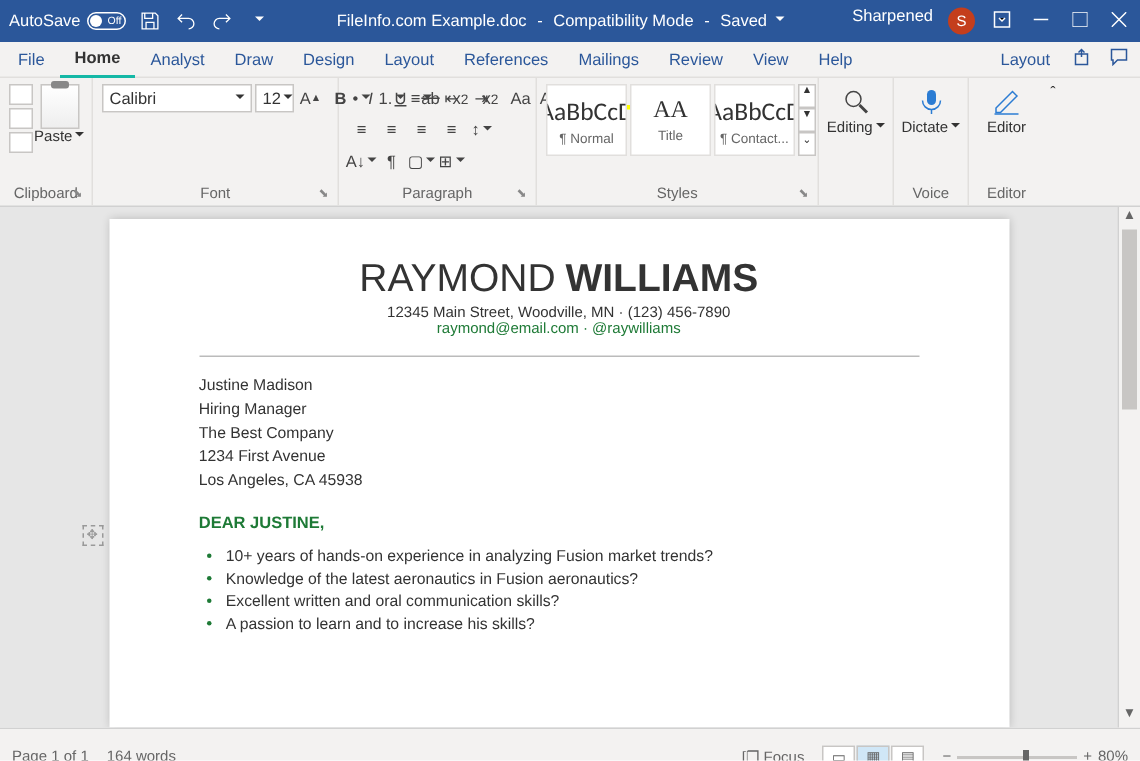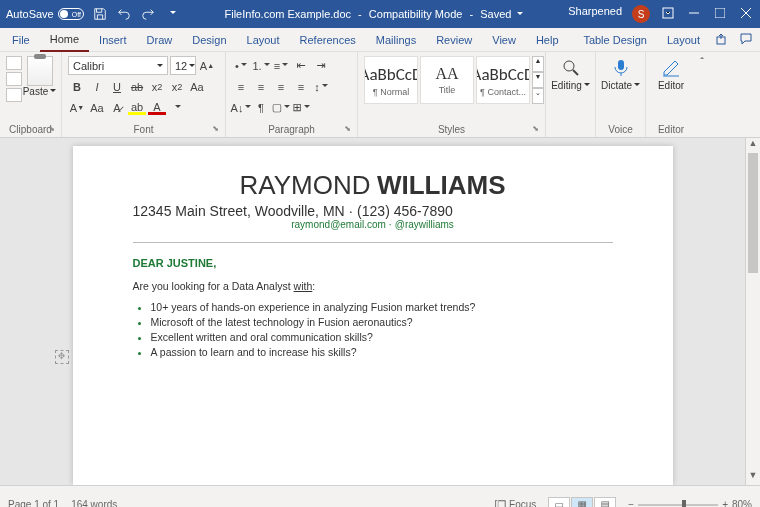--- a/index.html
+++ b/index.html
@@ -9,35 +9,35 @@
 .titlebar .toggle{width:26px;height:12px;border:1px solid #fff;border-radius:6px;display:flex;align-items:center;position:relative}
 .titlebar .toggle::before{content:"";width:8px;height:8px;background:#fff;border-radius:50%;margin-left:1px}
 .titlebar .qat{display:flex;gap:8px;margin-left:8px;align-items:center}
 .titlebar .qat-ico{width:16px;height:16px;display:flex;align-items:center;justify-content:center}
 .titlebar .title{flex:1;text-align:center;display:flex;justify-content:center;align-items:flex-start;gap:4px}
 .titlebar .right{display:flex;align-items:flex-start;gap:10px}
 .titlebar .avatar{width:18px;height:18px;background:#c43e1c;border-radius:50%;display:flex;align-items:center;justify-content:center;font-size:10px}
 .titlebar .winbtn{width:16px;height:16px;display:flex;align-items:center;justify-content:center}
 .ribbon-tabs{height:24px;background:#f3f2f1;display:flex;align-items:center;border-bottom:1px solid #e1dfdd;padding:0 2px}
 .ribbon-tabs .tab{padding:0 10px;height:24px;display:flex;align-items:center;color:#2b579a;font-size:11px;cursor:pointer}
-.ribbon-tabs .tab.active{border-bottom:2px solid #7f1d1d;color:#333;font-weight:400}
+.ribbon-tabs .tab.active{border-bottom:2px solid #14b8a6;color:#333;font-weight:700}
 .ribbon-tabs .tab.file{color:#2b579a}
 .ribbon-tabs .spacer{flex:1}
 .ribbon-tabs .share{padding:0 6px;color:#2b579a}
 .ribbon{height:86px;background:#f3f2f1;display:flex;border-bottom:1px solid #d1d1d1}
 .group{border-right:1px solid #e1dfdd;display:flex;flex-direction:column;padding:2px 4px 0}
 .group-body{flex:1;display:flex;align-items:flex-start}
 .group-label{text-align:center;font-size:10px;color:#666;padding:2px 0;position:relative}
 .group-label .launcher{position:absolute;right:2px;top:2px;font-size:8px;color:#888}
 .paste{display:flex;flex-direction:column;align-items:center;width:40px;padding-top:2px}
 .paste-ico{width:26px;height:30px;background:linear-gradient(#fff,#eee);border:1px solid #c8c6c4;position:relative}
 .paste-ico::before{content:"";position:absolute;top:-3px;left:6px;width:12px;height:5px;background:#888;border-radius:2px}
 .sub-icons{display:flex;flex-direction:column;gap:2px;margin-left:2px;margin-top:2px}
 .sm-ico{width:16px;height:14px;border:1px solid #c8c6c4;background:#fff}
-.font-col{display:flex;flex-direction:column;gap:2px;padding:2px}
+.font-col{display:flex;flex-direction:row;gap:2px;padding:2px}
 .row{display:flex;gap:2px;align-items:center}
 .sel{height:19px;border:1px solid #c8c6c4;background:#fff;display:flex;align-items:center;padding:0 4px;font-size:11px}
 .sel.font{width:100px;justify-content:space-between}
 .sel.size{width:26px;justify-content:space-between}
 .btn-sm{width:18px;height:19px;display:flex;align-items:center;justify-content:center;font-size:11px;color:#444;cursor:pointer}
 .color-bar{width:18px;height:3px;margin-top:-2px}
 .para-col{display:flex;flex-direction:column;gap:2px;padding:2px}
 .styles{display:flex;gap:2px;padding:2px;align-items:flex-start}
 .style-item{width:54px;height:48px;border:1px solid #e1dfdd;background:#fff;display:flex;flex-direction:column;align-items:center;justify-content:center;font-size:9px;overflow:hidden}
 .style-item .preview{font-family:Calibri;color:#333;font-size:17px}
@@ -45,21 +45,21 @@
 .style-nav{display:flex;flex-direction:column;width:12px}
 .style-nav div{height:16px;border:1px solid #c8c6c4;background:#fff;font-size:7px;text-align:center;cursor:pointer}
 .big-btn{display:flex;flex-direction:column;align-items:center;width:44px;padding-top:4px;cursor:pointer}
 .big-btn svg{width:20px;height:20px}
 .big-btn span{font-size:10px;margin-top:2px}
 .collapse{width:12px;display:flex;align-items:flex-start;justify-content:center;padding-top:4px}
 .doc-area{position:relative;height:347px;background:#e6e6e6;display:flex}
 .page{margin:8px auto 0;width:600px;background:#fff;box-shadow:0 0 6px rgba(0,0,0,.2);padding:24px 60px;position:relative;font-family:Calibri,sans-serif}
 .page h1{font-family:Georgia,serif;text-align:center;font-size:26px;font-weight:400;color:#333}
 .page h1 strong{font-weight:700}
-.page .addr{font-size:14px;margin-top:2px}
+.page .addr{text-align:center;font-size:10px;margin-top:2px}
 .page .contact{text-align:center;font-size:10px;color:#1e7a36;font-weight:400}
 .page hr{border:none;border-top:1px solid #bbb;margin:12px 0}
 .page .block{font-size:10.5px;line-height:1.5}
 .page .greet{color:#1e7a36;font-weight:700;font-size:11px;margin:14px 0 10px}
 .page ul{margin-left:18px;margin-top:6px}
 .page li{font-size:10.5px;margin:3px 0}
 .page li::marker{color:#1e7a36}
 .anchor{position:absolute;left:-18px;top:204px;width:14px;height:14px;border:1px dashed #999;font-size:9px;text-align:center;color:#999}
 .scroll{width:15px;background:#f3f2f1;border-left:1px solid #d1d1d1;display:flex;flex-direction:column}
 .scroll .arr{height:15px;text-align:center;font-size:9px;color:#666;cursor:pointer}
@@ -134,31 +134,30 @@
         <svg width="10" height="10">
           <path d="M0 0L10 10M10 0L0 10" stroke="#fff"></path>
         </svg>
       </div>
   </div>
 </div>
 
 <div class="ribbon-tabs">
   <div class="tab file">File</div>
   <div class="tab active">Home</div>
-  <div class="tab">Insert</div>
+  <div class="tab">Analyst</div>
   <div class="tab">Draw</div>
   <div class="tab">Design</div>
   <div class="tab">Layout</div>
   <div class="tab">References</div>
   <div class="tab">Mailings</div>
   <div class="tab">Review</div>
   <div class="tab">View</div>
   <div class="tab">Help</div>
   <div class="spacer"></div>
-  <div class="tab" style="color:#2b579a">Table Design</div>
   <div class="tab" style="color:#2b579a">Layout</div>
   <div class="share"><svg width="12" height="12" viewBox="0 0 12 12">
         <rect x="1" y="4" width="8" height="7" fill="none" stroke="#2b579a"></rect>
         <path d="M5 6V1M3 3l2-2 2 2" fill="none" stroke="#2b579a"></path>
       </svg></div>
   <div class="share"><svg width="12" height="12" viewBox="0 0 12 12">
         <path d="M1 1h10v7H5l-3 3V8H1z" fill="none" stroke="#2b579a"></path>
       </svg></div>
 </div>
 
@@ -316,25 +315,31 @@
 </div>
 
 <div class="doc-area">
   <div style="flex:1;overflow:hidden;display:flex;justify-content:center">
     <div class="page">
       <div class="anchor">✥</div>
       <h1><span>RAYMOND</span> <strong>WILLIAMS</strong></h1>
       <div class="addr">12345 Main Street, Woodville, MN · (123) 456-7890</div>
       <div class="contact"><span>raymond@email.com</span> · <span>@raywilliams</span></div>
       <hr>
+      <div class="block">
+        <div>Justine Madison</div>
+          <div>Hiring Manager</div>
+          <div>The Best Company</div>
+          <div>1234 First Avenue</div>
+          <div>Los Angeles, CA 45938</div>
+      </div>
       <div class="greet">DEAR JUSTINE,</div>
-      <div class="block"><span>Are you looking for a Data Analyst </span><u>with</u>:</div>
       <ul>
         <li>10+ years of hands-on experience in analyzing Fusion market trends?</li>
-        <li>Microsoft of the latest technology in Fusion aeronautics?</li>
+        <li>Knowledge of the latest aeronautics in Fusion aeronautics?</li>
         <li>Excellent written and oral communication skills?</li>
         <li>A passion to learn and to increase his skills?</li>
       </ul>
     </div>
   </div>
   <div class="scroll">
     <div class="arr">▲</div>
     <div class="track">
         <div class="thumb"></div>
       </div>

